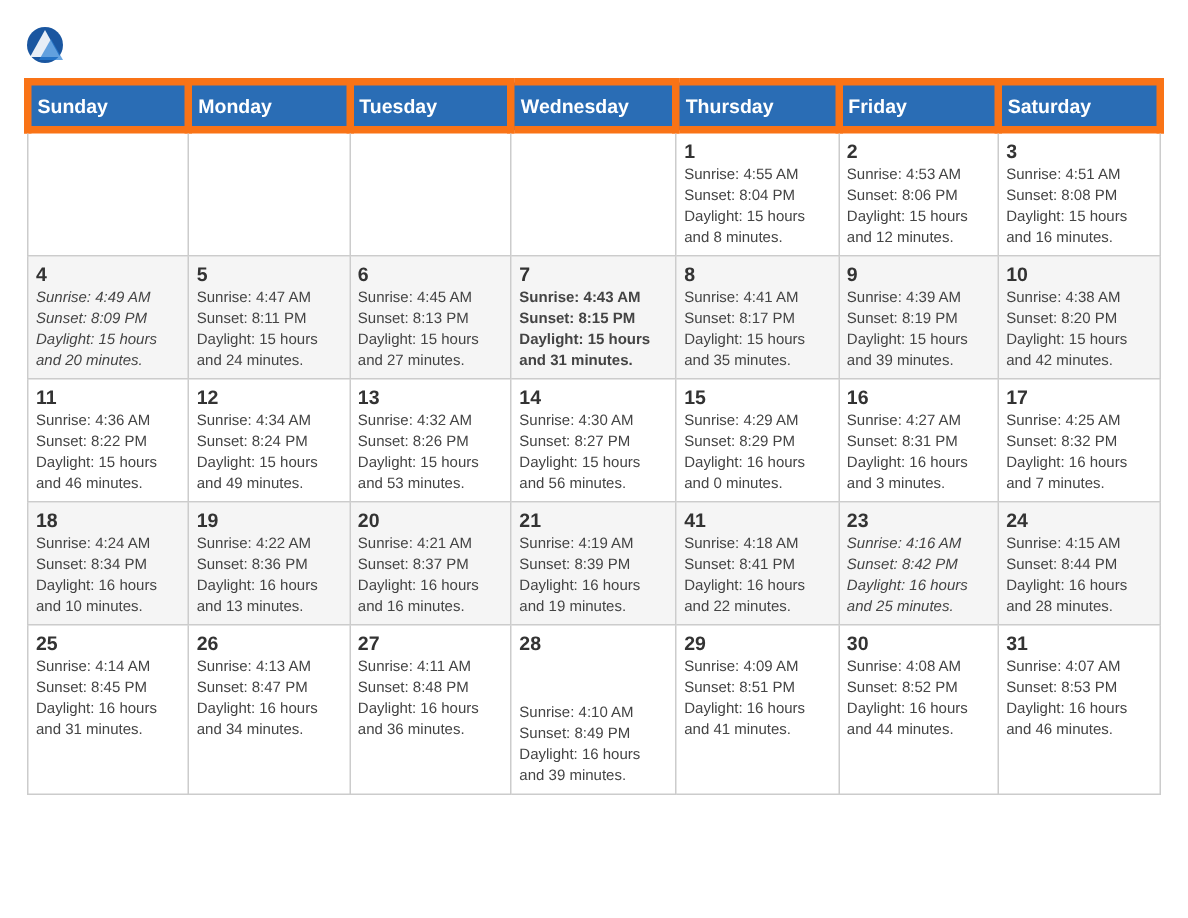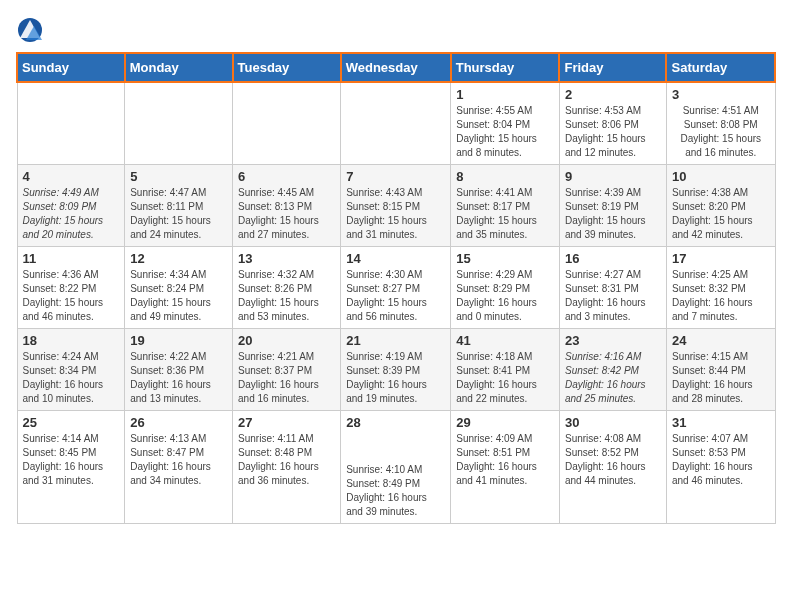--- a/index.html
+++ b/index.html
@@ -58,21 +58,21 @@
       border-collapse: collapse;
       border: 1px solid #ccc;
     }
     .calendar th {
       background: #2a6db5;
       color: #fff;
       font-size: 13px;
       font-weight: bold;
       padding: 6px 4px;
       text-align: left;
-      border: 2px solid #f97316;
+      border: 5px solid #f97316;
     }
     .calendar td {
       vertical-align: top;
       border: 1px solid #ccc;
       padding: 4px 5px;
       width: 113px;
       min-height: 80px;
       font-size: 10.5px;
       color: #333;
       background: #fff;
@@ -146,21 +146,21 @@
         </td>
         <td>
           <span class="day-number">2</span>
           <div class="day-info" style="white-space: pre-line;">Sunrise: 4:53 AM
 Sunset: 8:06 PM
 Daylight: 15 hours
 and 12 minutes.</div>
         </td>
         <td>
           <span class="day-number">3</span>
-          <div class="day-info" style="white-space: pre-line; text-align: center;">Sunrise: 4:51 AM
+          <div class="day-info" style="white-space: pre-line;">Sunrise: 4:51 AM
 Sunset: 8:08 PM
 Daylight: 15 hours
 and 16 minutes.</div>
         </td>
       </tr>
       <tr>
         <td>
           <span class="day-number">4</span>
           <div class="day-info" style="white-space: pre-line; font-style: italic;">Sunrise: 4:49 AM
 Sunset: 8:09 PM
@@ -176,21 +176,21 @@
         </td>
         <td>
           <span class="day-number">6</span>
           <div class="day-info" style="white-space: pre-line;">Sunrise: 4:45 AM
 Sunset: 8:13 PM
 Daylight: 15 hours
 and 27 minutes.</div>
         </td>
         <td>
           <span class="day-number">7</span>
-          <div class="day-info" style="white-space: pre-line;">Sunrise: 4:43 AM
+          <div class="day-info" style="white-space: pre-line; font-weight: bold;">Sunrise: 4:43 AM
 Sunset: 8:15 PM
 Daylight: 15 hours
 and 31 minutes.</div>
         </td>
         <td>
           <span class="day-number">8</span>
           <div class="day-info" style="white-space: pre-line;">Sunrise: 4:41 AM
 Sunset: 8:17 PM
 Daylight: 15 hours
 and 35 minutes.</div>

